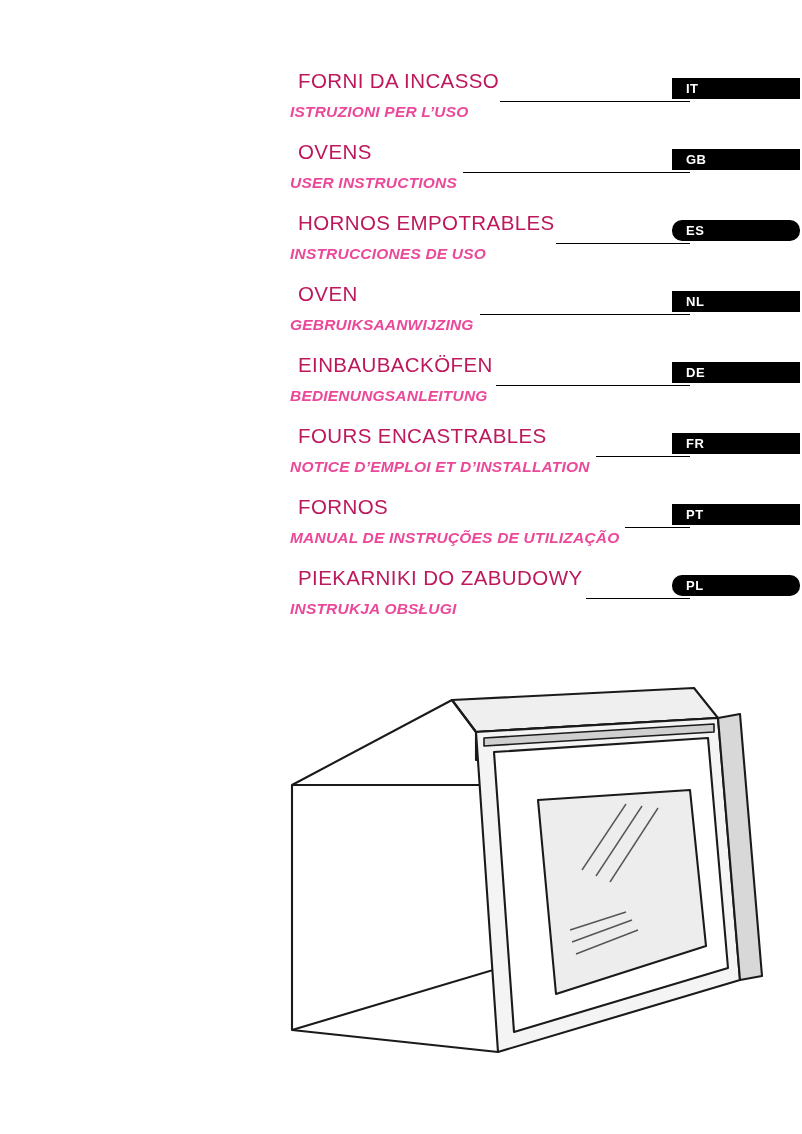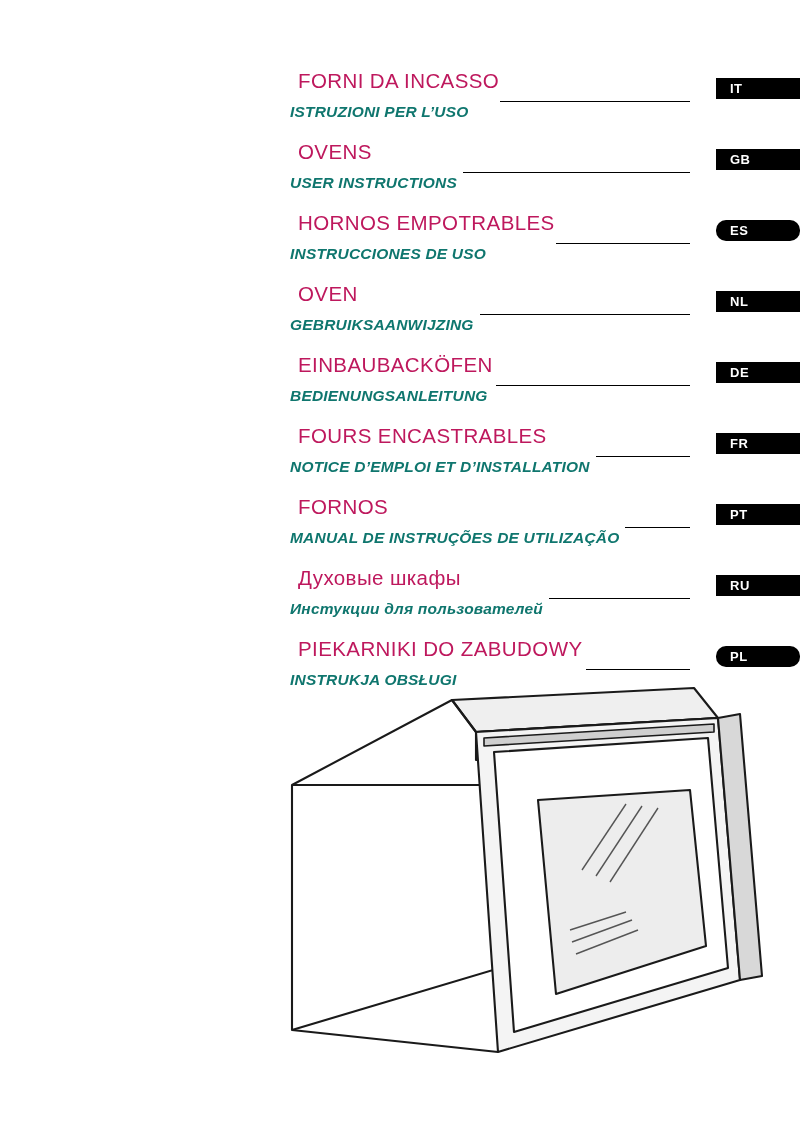--- a/index.html
+++ b/index.html
@@ -42,38 +42,38 @@
     color: #be185d;
     line-height: 25px;
     margin: 8px;
   }
 
   .lang-sub {
     font-size: 15.5px;
     font-weight: bold;
     font-style: italic;
     letter-spacing: 0.2px;
-    color: #0f766e;
+    color: #ec4899;
     line-height: 19px;
     margin: 0;
     padding-top: 1px;
   }
 
   
   .lang-rule {
     position: absolute;
     height: 1px;
     background: #000;
     top: 46px;
   }
 
   .lang-code {
     position: absolute;
     right: 2px;
-    width: 84px;
+    width: 128px;
     height: 21px;
     background: #000;
     color: #ffffff;
     font-size: 13px;
     font-weight: bold;
     letter-spacing: 0.5px;
     display: flex;
     align-items: center;
     padding-left: 14px;
     box-sizing: border-box;
@@ -164,28 +164,20 @@
 
     <div class="lang-row r6">
       <div class="lang-text">
         <p class="lang-title">FORNOS</p>
         <p class="lang-sub">MANUAL DE INSTRUÇÕES DE UTILIZAÇÃO</p>
       </div>
       <div class="lang-rule" style="left: 625.438px; right: 112px; top: 41px;"></div>
       <div class="lang-code" style="top: 18px;">PT</div>
     </div>
 
-    <div class="lang-row r7">
-      <div class="lang-text">
-        <p class="lang-title">Духовые шкафы</p>
-        <p class="lang-sub">Инстукции для пользователей</p>
-      </div>
-      <div class="lang-rule" style="left: 548.969px; right: 112px; top: 41px;"></div>
-      <div class="lang-code" style="top: 18px;">RU</div>
-    </div>
 
     <div class="lang-row r8">
       <div class="lang-text">
         <p class="lang-title">PIEKARNIKI DO ZABUDOWY</p>
         <p class="lang-sub">INSTRUKJA OBSŁUGI</p>
       </div>
       <div class="lang-rule" style="left: 586.109px; right: 112px; top: 41px;"></div>
       <div class="lang-code" style="top: 18px; border-radius: 10px;">PL</div>
     </div>
 

